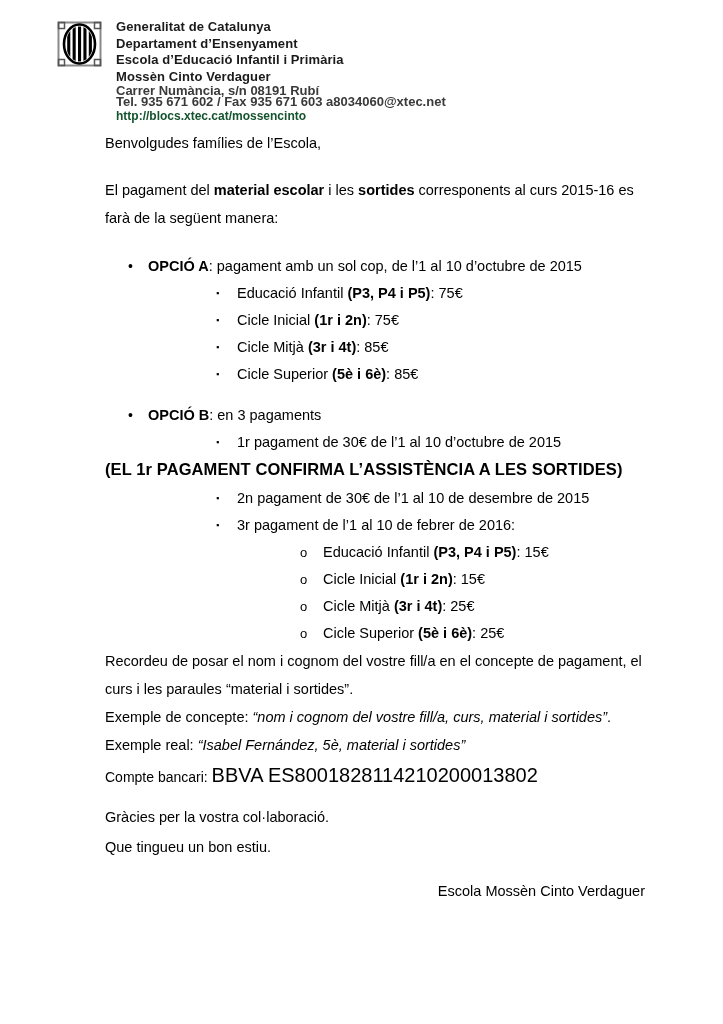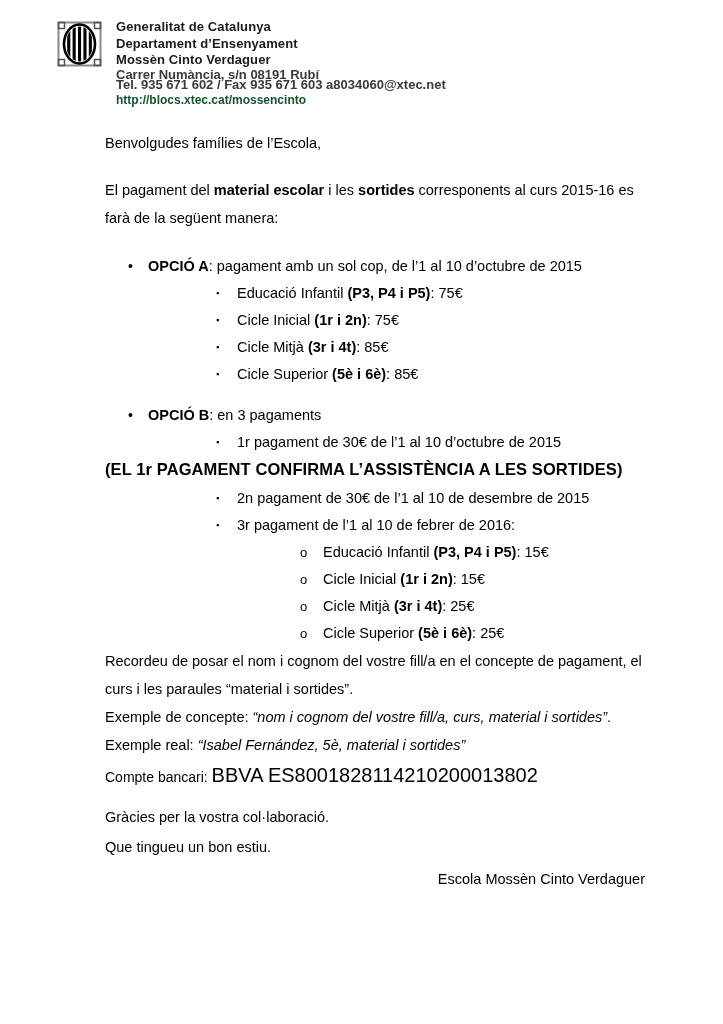--- a/index.html
+++ b/index.html
@@ -93,20 +93,21 @@
           <rect x="15.6" y="6" width="3.1" height="38"></rect>
           <rect x="21.0" y="6" width="3.1" height="38"></rect>
           <rect x="26.4" y="6" width="3.1" height="38"></rect>
           <rect x="31.8" y="6" width="3.1" height="38"></rect>
         </g>
       </svg>
     </div>
     <div class="header-text">
       <div class="org-line">Generalitat de Catalunya</div>
       <div class="org-line">Departament d’Ensenyament</div>
+      <div class="org-line">Escola d’Educació Infantil i Primària</div>
       <div class="org-line">Mossèn Cinto Verdaguer</div>
       <div class="addr-line">Carrer Numància, s/n   08191 Rubí</div>
       <div class="addr-line">Tel. 935 671 602 / Fax 935 671 603   a8034060@xtec.net</div>
       <a class="web-link">http://blocs.xtec.cat/mossencinto</a>
     </div>
   </div>
 
   <div class="doc-body">
       <div class="blk paragraph"><span>Benvolgudes famílies de l’Escola,</span></div>
       <div class="blk paragraph" style="margin-top: 19px;"><span>El pagament del </span><span class="r-b">material escolar</span><span> i les </span><span class="r-b">sortides</span><span> corresponents al curs 2015-16 es</span></div>
@@ -125,16 +126,16 @@
       <div class="blk bullet-3"><span class="marker">o</span><span>Cicle Inicial </span><span class="r-b">(1r i 2n)</span><span>: 15€</span></div>
       <div class="blk bullet-3"><span class="marker">o</span><span>Cicle Mitjà </span><span class="r-b">(3r i 4t)</span><span>: 25€</span></div>
       <div class="blk bullet-3"><span class="marker">o</span><span>Cicle Superior </span><span class="r-b">(5è i 6è)</span><span>: 25€</span></div>
       <div class="blk paragraph"><span>Recordeu de posar el nom i cognom del vostre fill/a en el concepte de pagament, el</span></div>
       <div class="blk paragraph"><span>curs i les paraules “material i sortides”.</span></div>
       <div class="blk paragraph"><span>Exemple de concepte:  </span><span class="r-i">“nom i cognom del vostre fill/a, curs, material i sortides”</span><span>.</span></div>
       <div class="blk paragraph"><span>Exemple real:   </span><span class="r-i">“Isabel Fernández, 5è, material i sortides”</span></div>
       <div class="blk bank-line"><span>Compte bancari: </span><span style="font-size: 20px;">BBVA ES8001828114210200013802</span></div>
       <div class="blk paragraph" style="margin-top: 10px;"><span>Gràcies per la vostra col·laboració.</span></div>
       <div class="blk paragraph" style="margin-top: 2px;"><span>Que tingueu un bon estiu.</span></div>
-      <div class="blk signature" style="margin-top: 4px;"><span>Escola Mossèn Cinto Verdaguer</span></div>
+      <div class="blk signature" style="margin-top: 16px;"><span>Escola Mossèn Cinto Verdaguer</span></div>
     </div>
 
 </div>
 
 </body></html>

